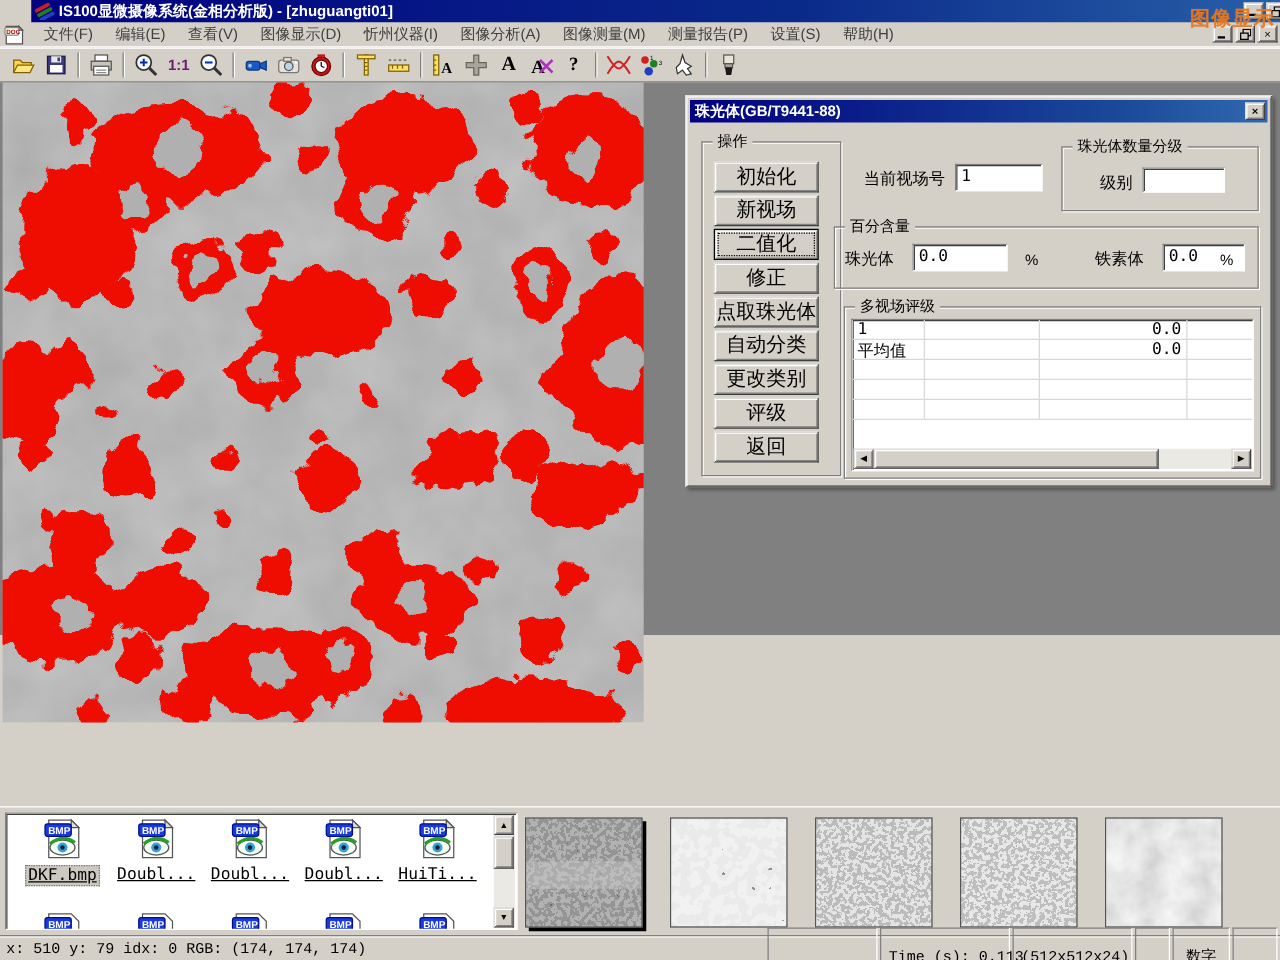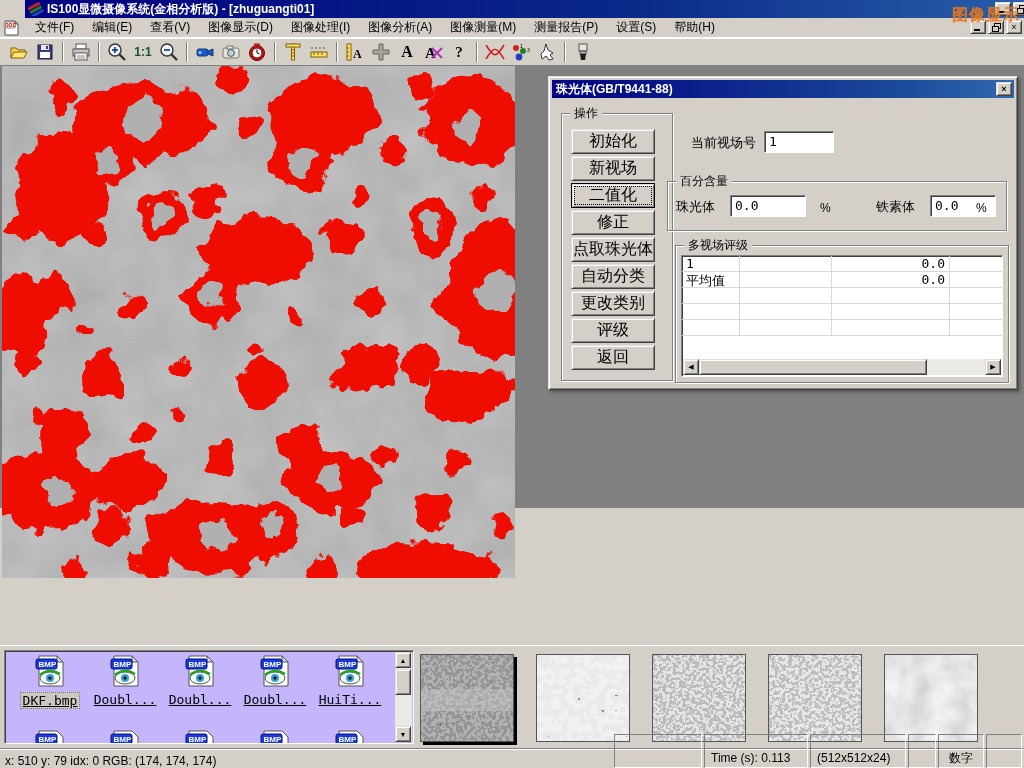--- a/index.html
+++ b/index.html
@@ -3,21 +3,21 @@
 <meta charset="utf-8">
 <style>
   * { margin:0; padding:0; box-sizing:border-box; }
   html,body { width:1024px; height:768px; overflow:hidden; }
   body { font-family:"Liberation Sans","DejaVu Sans",sans-serif; font-size:12px; background:#d4d0c8; position:relative; }
   .mono { font-family:"DejaVu Sans Mono","Liberation Mono",monospace; }
 
   
   .raised { background:#d4d0c8; border:1px solid; border-color:#dfdfdf #404040 #404040 #dfdfdf;
             box-shadow: inset 1px 1px 0 #ffffff, inset -1px -1px 0 #808080; }
-  .sunken { background:#c4b5fd; border:1px solid; border-color:#808080 #ffffff #ffffff #808080;
+  .sunken { background:#ffffff; border:1px solid; border-color:#808080 #ffffff #ffffff #808080;
             box-shadow: inset 1px 1px 0 #404040; }
   .sunken-panel { border:1px solid; border-color:#808080 #ffffff #ffffff #808080; }
   .group { border:1px solid #808080; box-shadow: inset 1px 1px 0 #ffffff, 1px 1px 0 #ffffff; position:absolute; }
   .group > .legend { position:absolute; top:-8px; left:8px; background:#d4d0c8; padding:0 4px; line-height:14px; }
 
   
   #titlebar { position:absolute; left:0; top:0; width:1024px; height:18px;
               background:linear-gradient(90deg,#000080 0%,#0a2a8a 60%,#2a62aa 100%);
               display:flex; align-items:center; color:#fff; font-weight:bold;margin-left:25px; }
   #titlebar .app-icon { width:16px; height:14px; margin:0 3px; }
@@ -25,21 +25,21 @@
   .winbtn { width:16px; height:14px; display:flex; align-items:center; justify-content:center;
             font-size:9px; color:#000; line-height:1; cursor:default; }
   #watermark { position:absolute; top:5px; right:4px; z-index:60; color:#e8781e; opacity:.92;
                font-size:16px; font-weight:bold; letter-spacing:1px; pointer-events:none;
                text-shadow:0 0 1px rgba(232,120,30,.6); }
 
   
   #menubar { position:absolute; left:0; top:18px; width:1024px; height:20px; background:#d4d0c8;
              display:flex; align-items:center; border-bottom:1px solid #fff; }
   #menubar .doc-icon { width:20px; height:16px; margin:0 4px 0 2px; }
-  .menu-item { padding:0 9px; line-height:19px; color:#000000; cursor:default; }
+  .menu-item { padding:0 9px; line-height:19px; color:#404040; cursor:default; }
   #mdi-btns { position:absolute; right:2px; top:2px; display:flex; gap:2px; }
 
   
   #toolbar { position:absolute; left:0; top:38px; width:1024px; height:28px; background:#d4d0c8;
              border-top:1px solid #fff; border-bottom:1px solid #808080;
              display:flex; align-items:center; padding-left:6px; }
   .tbtn { width:26px; height:24px; display:flex; align-items:center; justify-content:center; cursor:default; }
   .tsep { width:2px; height:20px; margin:0 4px; border-left:1px solid #808080; border-right:1px solid #fff; }
 
   
@@ -85,21 +85,21 @@
   .file-label { display:inline-block; font-size:13px; margin-top:1px; padding:0 2px; white-space:nowrap;text-decoration:underline; }
   .file-label.selected { background:#cdc9c0; border:1px dotted #777; }
   #vscroll { position:absolute; right:1px; top:1px; width:17px; height:90px; background:#ebe9e4; }
   #vscroll .sbtn { position:absolute; left:0; width:16px; }
   .thumb { position:absolute; top:8px; width:94px; height:88px; border:1px solid #555; background:#999; }
   .thumb.selected { box-shadow:3px 3px 0 #000; }
 
   
   #statusbar { position:absolute; left:0; top:748px; width:1024px; height:20px; background:#d4d0c8;
                border-top:1px solid #808080; box-shadow: inset 0 1px 0 #fff;
-               display:flex; align-items:flex-end; font-size:12px; }
+               display:flex; align-items:center; font-size:12px;font-family:Liberation Mono, monospace; }
   #status-left { flex:1 1 auto; padding-left:5px; white-space:nowrap; }
   .spanel { height:16px; margin-right:2px; padding:16px 6px; line-height:15px; white-space:nowrap; flex:none; }
 </style>
 </head>
 <body>
 
 <div id="titlebar">
   <svg class="app-icon" viewBox="0 0 16 14">
     <rect x="1" y="2" width="13" height="3" rx="1" fill="#cc2020" transform="rotate(-28 8 7)"></rect>
     <rect x="1" y="6" width="13" height="3" rx="1" fill="#208020" transform="rotate(-28 8 7)"></rect>
@@ -127,21 +127,21 @@
   <svg class="doc-icon" viewBox="0 0 20 16">
     <path d="M3 1 h10 l3 3 v11 h-13 z" fill="#fff" stroke="#555"></path>
     <path d="M13 1 l3 3 h-3 z" fill="#ccc" stroke="#555"></path>
     <rect x="2" y="2" width="11" height="6" rx="1" fill="#fffbe8" stroke="#888"></rect>
     <text x="3" y="7" font-size="5" font-weight="bold" fill="#c00000" font-family="Liberation Sans,sans-serif">DOC</text>
   </svg>
   <span class="menu-item">文件(F)</span>
   <span class="menu-item">编辑(E)</span>
   <span class="menu-item">查看(V)</span>
   <span class="menu-item">图像显示(D)</span>
-  <span class="menu-item">图像处理(I)</span>
+  <span class="menu-item">忻州仪器(I)</span>
   <span class="menu-item">图像分析(A)</span>
   <span class="menu-item">图像测量(M)</span>
   <span class="menu-item">测量报告(P)</span>
   <span class="menu-item">设置(S)</span>
   <span class="menu-item">帮助(H)</span>
   <div id="mdi-btns">
     <div class="winbtn raised">
       <svg width="8" height="8" viewBox="0 0 8 8">
           <rect x="0" y="6" width="6" height="2" fill="#000"></rect>
         </svg>
@@ -184,21 +184,21 @@
   <span class="tsep"></span>
   <div class="tbtn">
     <svg width="20" height="20" viewBox="0 0 20 20">
         <circle cx="8" cy="8" r="6" fill="#f4f8ff" stroke="#333" stroke-width="1.4"></circle>
         <line x1="12.5" y1="12.5" x2="18" y2="18" stroke="#333" stroke-width="2.4"></line>
         <line x1="5" y1="8" x2="11" y2="8" stroke="#0030a0" stroke-width="1.6"></line>
         <line x1="8" y1="5" x2="8" y2="11" stroke="#0030a0" stroke-width="1.6"></line>
       </svg>
   </div>
   <div class="tbtn">
-    <span style="color:#14532d;font-weight:bold;font-size:12px;">1:1</span>
+    <span style="color:#701a75;font-weight:bold;font-size:12px;">1:1</span>
   </div>
   <div class="tbtn">
     <svg width="20" height="20" viewBox="0 0 20 20">
         <circle cx="8" cy="8" r="6" fill="#f4f8ff" stroke="#333" stroke-width="1.4"></circle>
         <line x1="12.5" y1="12.5" x2="18" y2="18" stroke="#333" stroke-width="2.4"></line>
         <line x1="5" y1="8" x2="11" y2="8" stroke="#0030a0" stroke-width="1.6"></line>
       </svg>
   </div>
   <span class="tsep"></span>
   <div class="tbtn">
@@ -424,20 +424,25 @@
     <div class="dlg-btn raised" style="top:133px;">修正</div>
     <div class="dlg-btn raised" style="top:160px;">点取珠光体</div>
     <div class="dlg-btn raised" style="top:187px;">自动分类</div>
     <div class="dlg-btn raised" style="top:214px;">更改类别</div>
     <div class="dlg-btn raised" style="top:241px;">评级</div>
     <div class="dlg-btn raised" style="top:268px;">返回</div>
 
     <span class="dlabel" style="left:142px; top:58px; font-size:13px;">当前视场号</span>
     <div class="field mono" style="left:215px; top:54px; width:70px;">1</div>
 
+    <div class="group" style="left:300px; top:40px; width:158px; height:52px;">
+      <span class="legend">珠光体数量分级</span>
+      <span class="dlabel" style="left:30px; top:20px; font-size:13px;">级别</span>
+      <div class="field mono" style="left:64px; top:16px; width:66px; height:20px;"></div>
+    </div>
 
     <div class="group" style="left:118px; top:104px; width:340px; height:50px;">
       <span class="legend">百分含量</span>
       <span class="dlabel" style="left:8px; top:17px; font-size:13px;">珠光体</span>
       <div class="field mono" style="left:62px; top:13px; width:76px;">0.0</div>
       <span class="dlabel" style="left:152px; top:18px;">%</span>
       <span class="dlabel" style="left:208px; top:17px; font-size:13px;">铁素体</span>
       <div class="field mono" style="left:262px; top:13px; width:66px;">0.0</div>
       <span class="dlabel" style="left:308px; top:18px;">%</span>
     </div>

